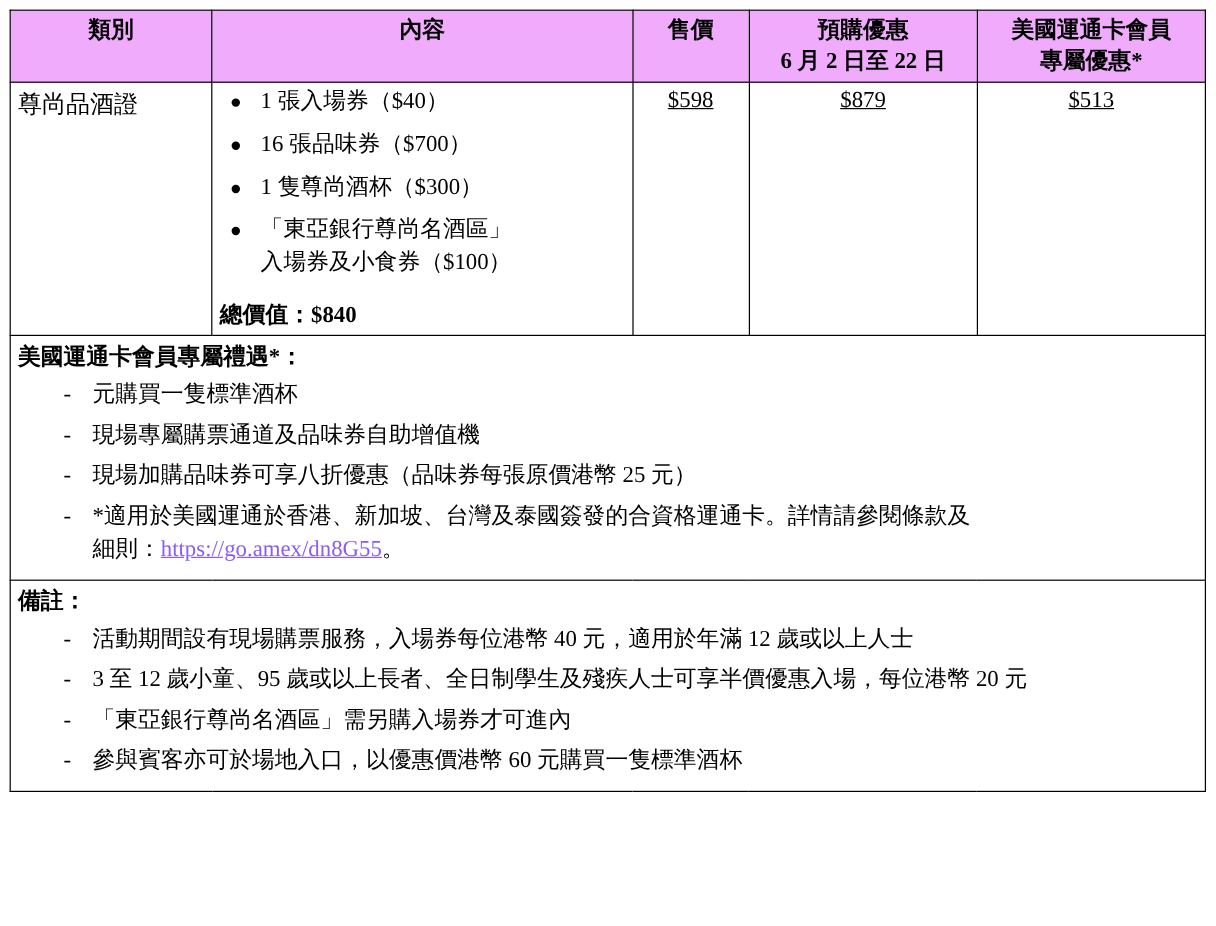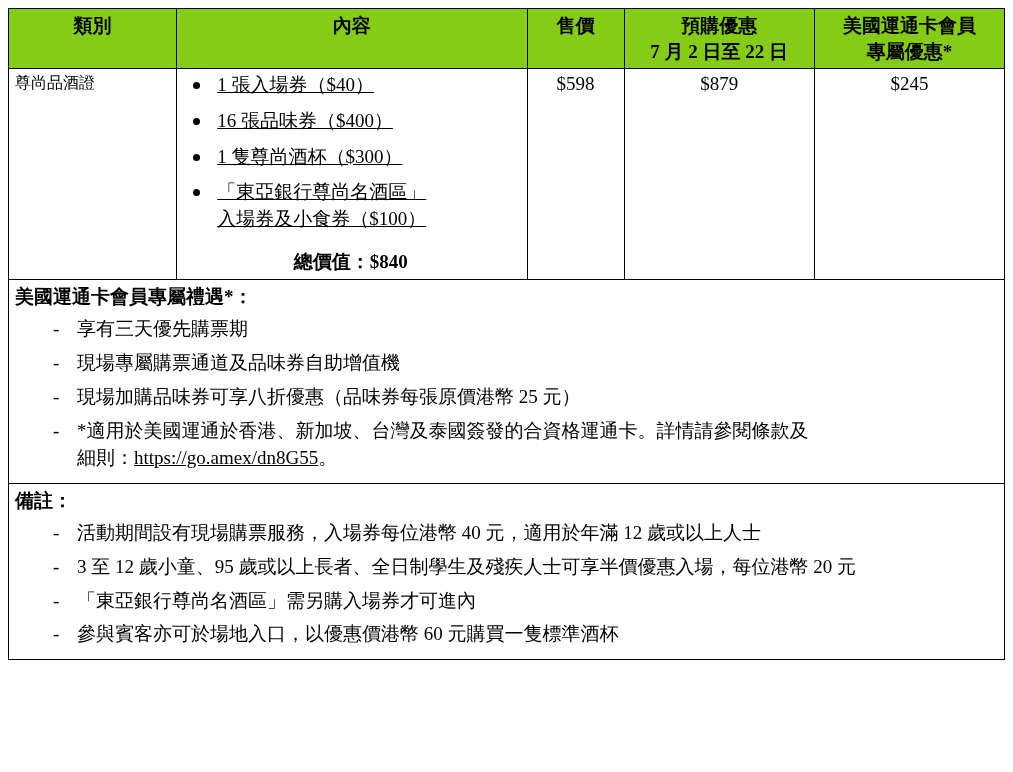--- a/index.html
+++ b/index.html
@@ -22,79 +22,79 @@
     border-collapse: collapse;
     width: 997px;
     table-layout: fixed;
   }
   table.main td, table.main th {
     border: 1px solid #000000;
     vertical-align: top;
     padding: 4px 6px;
   }
   thead th {
-    background: #84cc16;
+    background: #f0abfc;
     text-align: center;
     font-weight: bold;
     font-size: 19px;
     vertical-align: middle;
     padding: 6px 4px;
     line-height: 1.35;
   }
   .col-cat { width: 168px; }
   .col-content { width: 350px; }
   .col-price { width: 97px; }
   .col-promo { width: 190px; }
   .col-amex { width: 190px; }
 
   .cat-cell {
-    font-size: 16px;
+    font-size: 20px;
     font-weight: normal;
     padding-top: 8px;
     padding-left: 8px;
   }
   .content-cell {
     font-size: 19px;
     padding-top: 6px;
   }
   ul.items {
     list-style: none;
     margin: 0;
     padding: 0;
   }
   ul.items li {
     position: relative;
     padding-left: 34px;
     margin-bottom: 11px;
     line-height: 1.3;
-    text-decoration: underline;
   }
   ul.items li:before {
     content: "";
     position: absolute;
     left: 10px;
     top: 9px;
     width: 7px;
     height: 7px;
     background: #000;
     border-radius: 50%;
   }
   ul.items li.nobullet:before { display: none; }
   .total-line {
-    text-align: center;
+    text-align: left;
     font-weight: bold;
     font-size: 19px;
     margin-top: 17px;
     padding-right: 2px;
     font-family: Liberation Serif, serif;
   }
   .num-cell {
     text-align: center;
     font-size: 19px;
     padding-top: 8px;
+    text-decoration: underline;
   }
   .notes-cell {
     font-size: 19px;
     padding: 6px 8px 8px 8px;
     margin-left: 19px;
   }
   .notes-title {
     font-weight: bold;
     margin-bottom: 6px;
   }
@@ -109,21 +109,21 @@
     margin-bottom: 7px;
     line-height: 1.42;
   }
   ul.dashes li:before {
     content: "-";
     position: absolute;
     left: 38px;
     top: 0;
   }
   a.link {
-    color: #000000;
+    color: #8b5cf6;
     text-decoration: underline;
   }
   .indent-cont {
     display: inline;
     text-align: right;
   }
 </style>
 </head>
 <body>
 
@@ -136,50 +136,50 @@
       <col class="col-promo">
       <col class="col-amex">
     </colgroup>
     <thead>
       <tr>
         <th>類別</th>
         <th>內容</th>
         <th>售價</th>
         <th>
           <div>預購優惠</div>
-          <div>7 月 2 日至 22 日</div>
+          <div>6 月 2 日至 22 日</div>
         </th>
         <th>
           <div>美國運通卡會員</div>
           <div>專屬優惠*</div>
         </th>
       </tr>
     </thead>
     <tbody>
       <tr>
         <td class="cat-cell">尊尚品酒證</td>
         <td class="content-cell">
           <ul class="items">
             <li>1 張入場券（$40）</li>
-            <li>16 張品味券（$400）</li>
+            <li>16 張品味券（$700）</li>
             <li>1 隻尊尚酒杯（$300）</li>
             <li style="margin-bottom:2px;">「東亞銀行尊尚名酒區」</li>
             <li class="nobullet">入場券及小食券（$100）</li>
           </ul>
           <div class="total-line">總價值：$840</div>
         </td>
         <td class="num-cell">$598</td>
         <td class="num-cell">$879</td>
-        <td class="num-cell">$245</td>
+        <td class="num-cell">$513</td>
       </tr>
       <tr>
         <td class="notes-cell" colspan="5">
           <div class="notes-title">美國運通卡會員專屬禮遇*：</div>
           <ul class="dashes">
-            <li>享有三天優先購票期</li>
+            <li>元購買一隻標準酒杯</li>
             <li>現場專屬購票通道及品味券自助增值機</li>
             <li>現場加購品味券可享八折優惠（品味券每張原價港幣 25 元）</li>
             <li>
               <span>*適用於美國運通於香港、新加坡、台灣及泰國簽發的合資格運通卡。詳情請參閱條款及</span><br>
               <span class="indent-cont">細則：</span><a class="link" href="#">https://go.amex/dn8G55</a><span>。</span>
             </li>
           </ul>
         </td>
       </tr>
       <tr>

